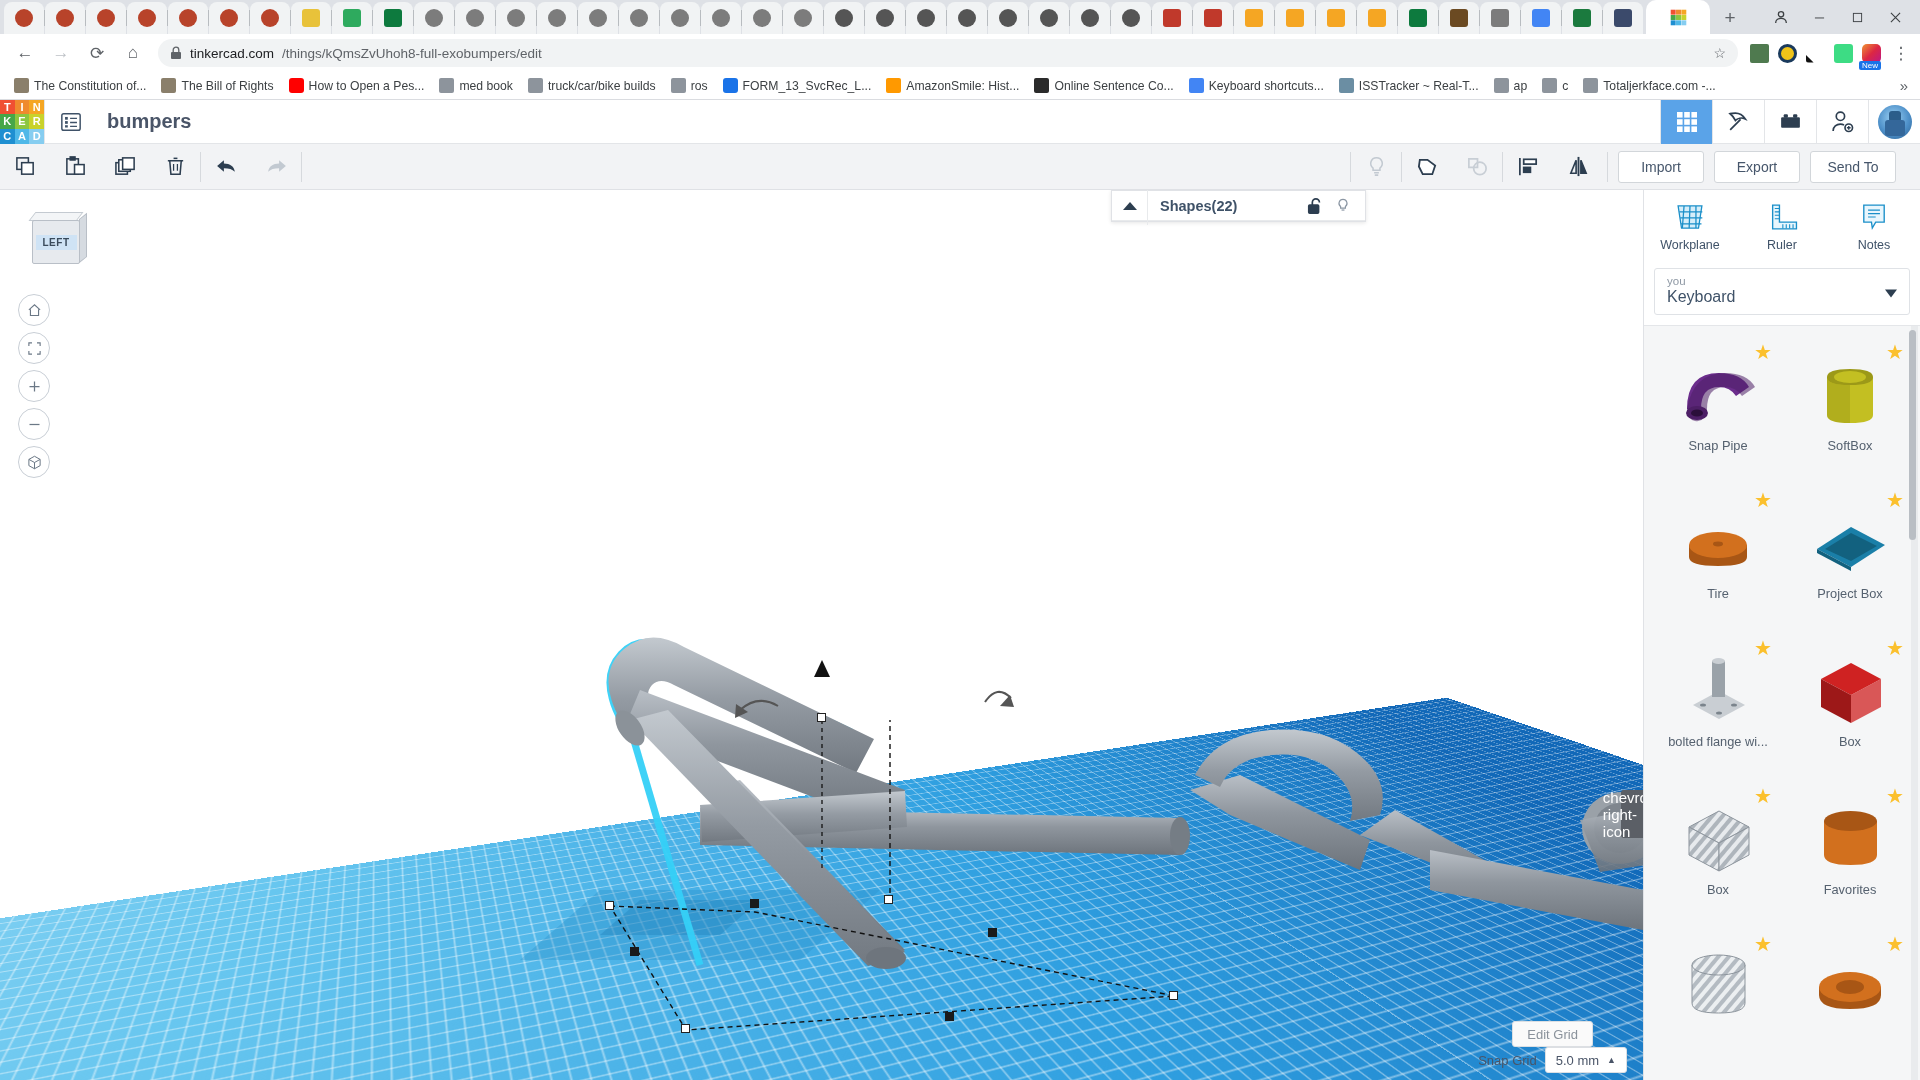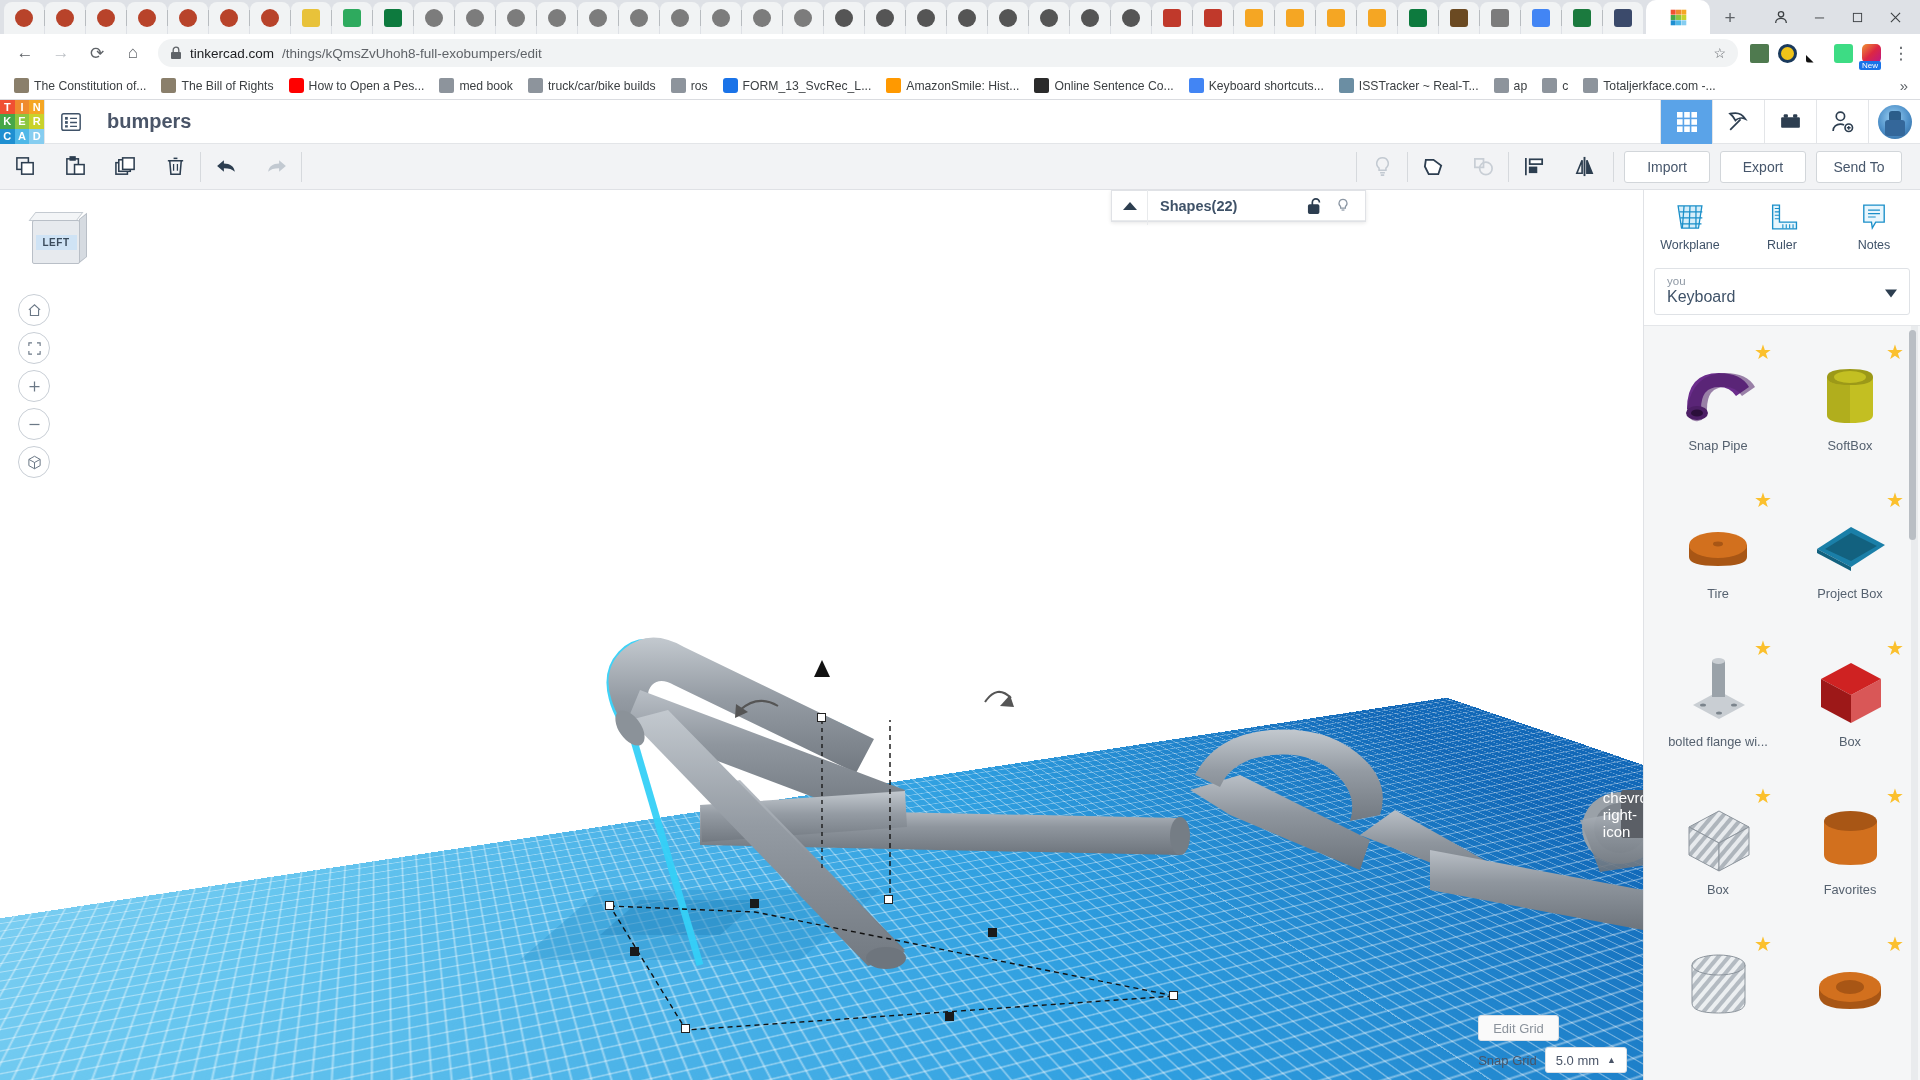--- a/index.html
+++ b/index.html
@@ -121,21 +121,21 @@
   }
   .tb-sep { width: 1px; height: 30px; background: #d6d9dd; }
   .tb-spacer { flex: 1; }
   .tb-right { display: flex; align-items: center; height: 46px; gap: 0; }
   .txtbtn {
     height: 32px; min-width: 86px; border: 1px solid #d2d6da; background: #fff;
     border-radius: 3px; font-size: 14px; color: #46566b; margin-left: 10px;
     display: flex; align-items: center; justify-content: center;
     font-family: "Liberation Sans", sans-serif;
   }
-  .tb-right-pad { padding-right: 18px; }
+  .tb-right-pad { padding-right: 24px; }
 
   
   .main { position: relative; height: 891px; display: flex; }
   .canvas-wrap { position: relative; flex: 1; overflow: hidden; background: #fff; }
 
   
   .viewcube {
     position: absolute; left: 28px; top: 22px; width: 60px; height: 56px;
   }
   .vc-face {
@@ -166,21 +166,21 @@
     background:
       repeating-linear-gradient(0deg, rgba(255,255,255,.42) 0 1px, transparent 1px 9px),
       repeating-linear-gradient(90deg, rgba(255,255,255,.42) 0 1px, transparent 1px 9px),
       linear-gradient(105deg, #9fdbf5 0%, #67c6ef 28%, #2f9fe0 58%, #1168b8 85%);
     transform: perspective(900px) rotateX(62deg) rotateZ(-18deg) scale(1.35);
     transform-origin: 50% 0%;
   }
 
   .snapbar {
     position: absolute; right: 16px; bottom: 8px; display: flex; flex-direction: column;
-    align-items: flex-start; gap: 6px; z-index: 6;
+    align-items: center; z-index: 6;
   }
   .editgrid {
     height: 26px; padding: 0 14px; background: #fafafa; border: 1px solid #dcdfe3;
     border-radius: 3px; font-size: 13px; color: #8a929b; display: flex;
     align-items: center;
   }
   .snaprow { display: flex; align-items: center; gap: 8px; font-size: 13px; color: #4a5568; }
   .snapsel {
     height: 26px; padding: 0 10px; background: #fff; border: 1px solid #dcdfe3;
     border-radius: 3px; font-size: 13px; color: #4a5568; display: flex;

